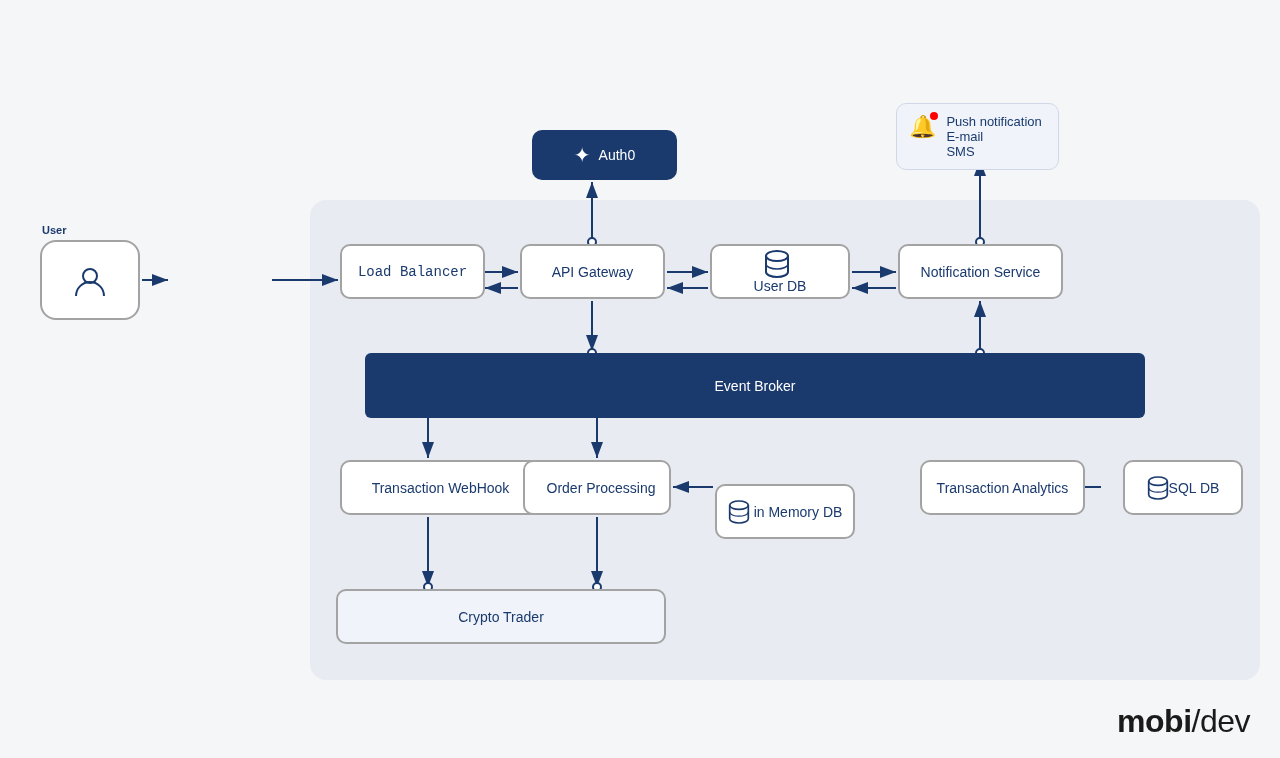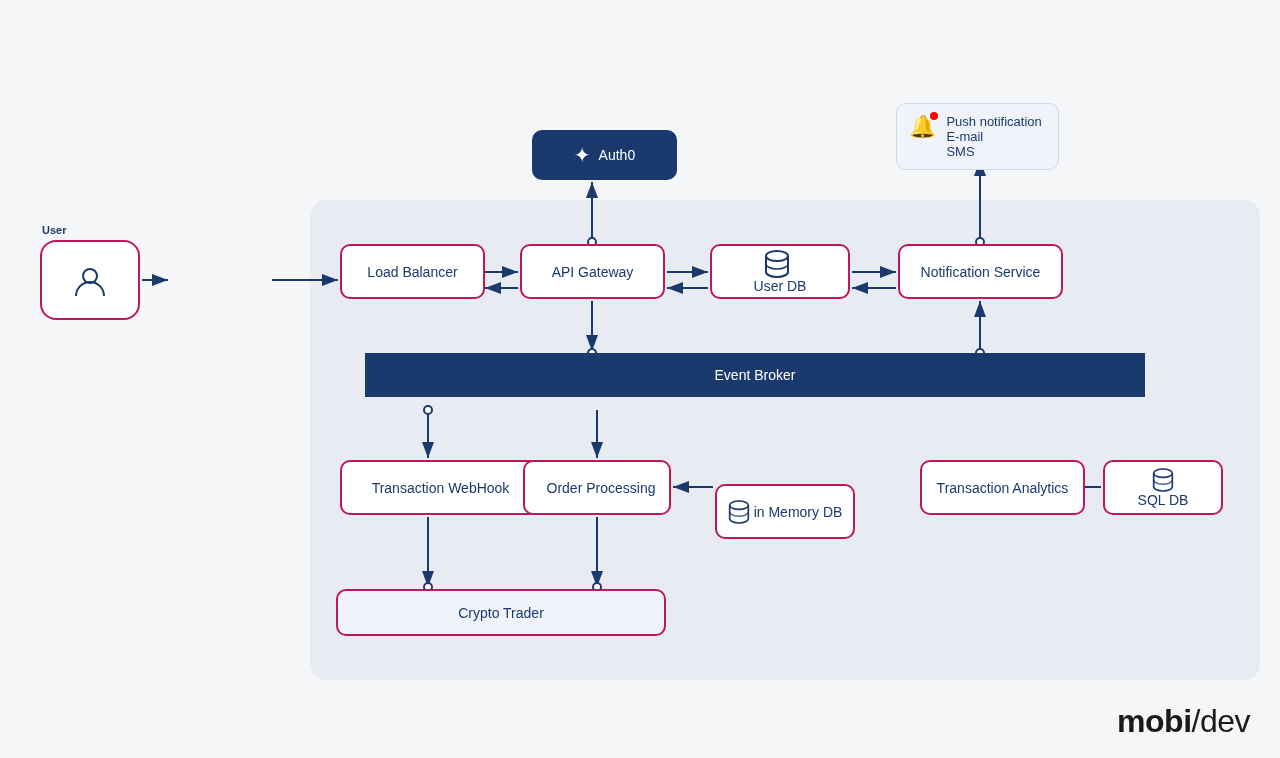--- a/index.html
+++ b/index.html
@@ -27,21 +27,21 @@
       left: 290px;
       width: 950px;
       height: 480px;
       background: #e8ecf2;
       border-radius: 16px;
     }
 
     
     .box {
       position: absolute;
-      border: 2px solid #be185d;
+      border: 2px solid #a3a3a3;
       border-radius: 10px;
       background: #fff;
       display: flex;
       flex-direction: column;
       align-items: center;
       justify-content: center;
       text-align: center;
       font-size: 14px;
       color: #1a3a6e;
       font-weight: 500;
@@ -73,20 +73,21 @@
       height: 80px;
       border-radius: 16px;
     }
 
     
     .lb-box {
       top: 214px;
       left: 320px;
       width: 145px;
       height: 55px;
+      font-family: Liberation Mono, monospace;
     }
 
     
     .api-box {
       top: 214px;
       left: 500px;
       width: 145px;
       height: 55px;
       justify-content: center;
     }
@@ -105,25 +106,25 @@
       left: 878px;
       width: 165px;
       height: 55px;
     }
 
     
     .event-box {
       top: 323px;
       left: 345px;
       width: 780px;
-      height: 44px;
+      height: 65px;
       background: #1a3a6e;
       color: #fff;
       border: none;
-      border-radius: 0;
+      border-radius: 6px;
     }
 
     
     .webhook-box {
       top: 430px;
       left: 320px;
       width: 201px;
       height: 55px;
       justify-content: center;
     }
@@ -159,21 +160,21 @@
       left: 1083px;
       width: 120px;
       height: 55px;
     }
 
     
     .crypto-box {
       top: 559px;
       left: 316px;
       width: 330px;
-      height: 47px;
+      height: 55px;
       background: #f0f4fa;
     }
 
     
     .auth-box {
       top: 100px;
       left: 512px;
       width: 145px;
       height: 50px;
       background: #1a3a6e;
@@ -358,21 +359,21 @@
       <path d="M2 6v16c0 2.76 4.92 5 11 5s11-2.24 11-5V6" stroke="#1a3a6e" stroke-width="2" fill="none"></path>
       <path d="M2 14c0 2.76 4.92 5 11 5s11-2.24 11-5" stroke="#1a3a6e" stroke-width="1.5" fill="none"></path>
     </svg>
     <span>in Memory DB</span>
   </div>
 
   <div class="box analytics-box">
     <span>Transaction Analytics</span>
   </div>
 
-  <div class="box sqldb-box" style="flex-direction:column; gap:0;">
+  <div class="box sqldb-box" style="flex-direction:row; gap:0;margin-left:20px;">
     <svg width="22" height="24" viewBox="0 0 26 28" fill="none">
       <ellipse cx="13" cy="6" rx="11" ry="5" stroke="#1a3a6e" stroke-width="2" fill="none"></ellipse>
       <path d="M2 6v16c0 2.76 4.92 5 11 5s11-2.24 11-5V6" stroke="#1a3a6e" stroke-width="2" fill="none"></path>
       <path d="M2 14c0 2.76 4.92 5 11 5s11-2.24 11-5" stroke="#1a3a6e" stroke-width="1.5" fill="none"></path>
     </svg>
     <span>SQL DB</span>
   </div>
 
   <div class="box crypto-box">
     <span>Crypto Trader</span>

